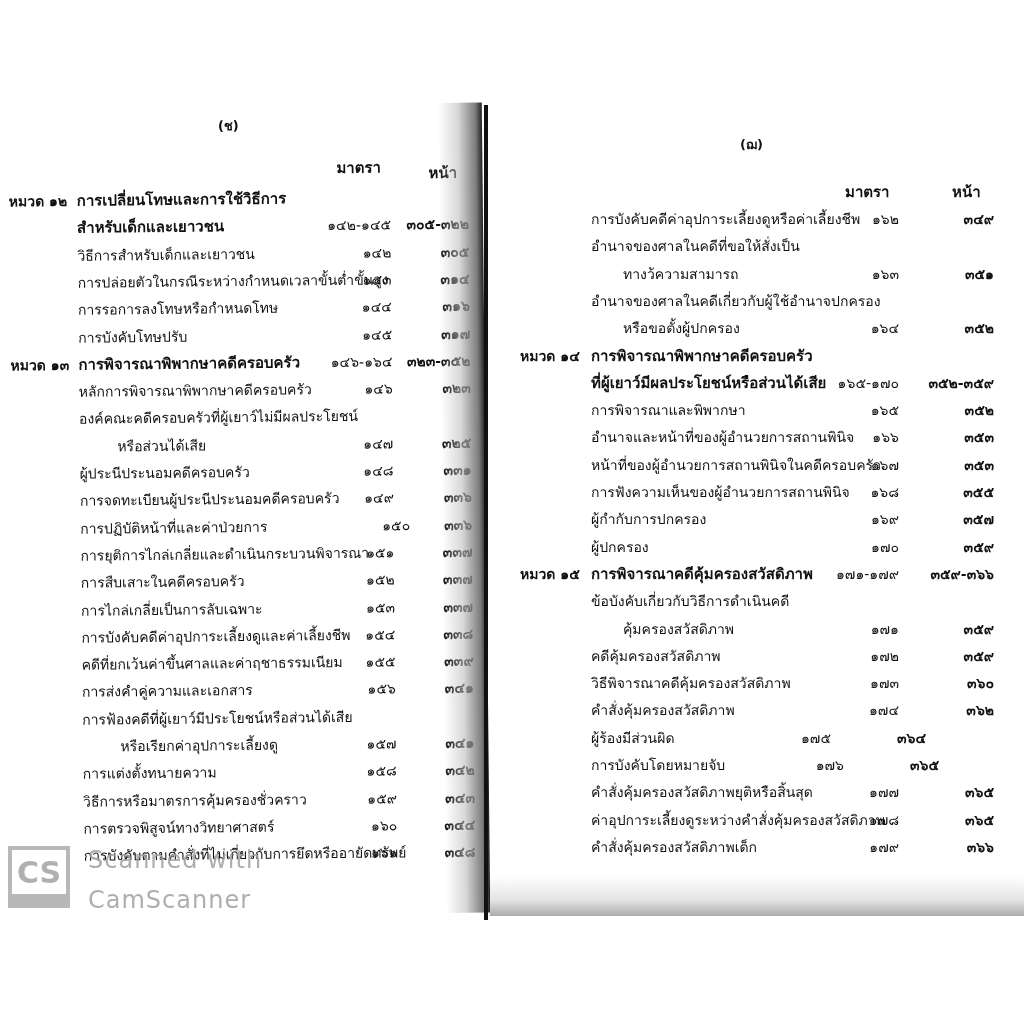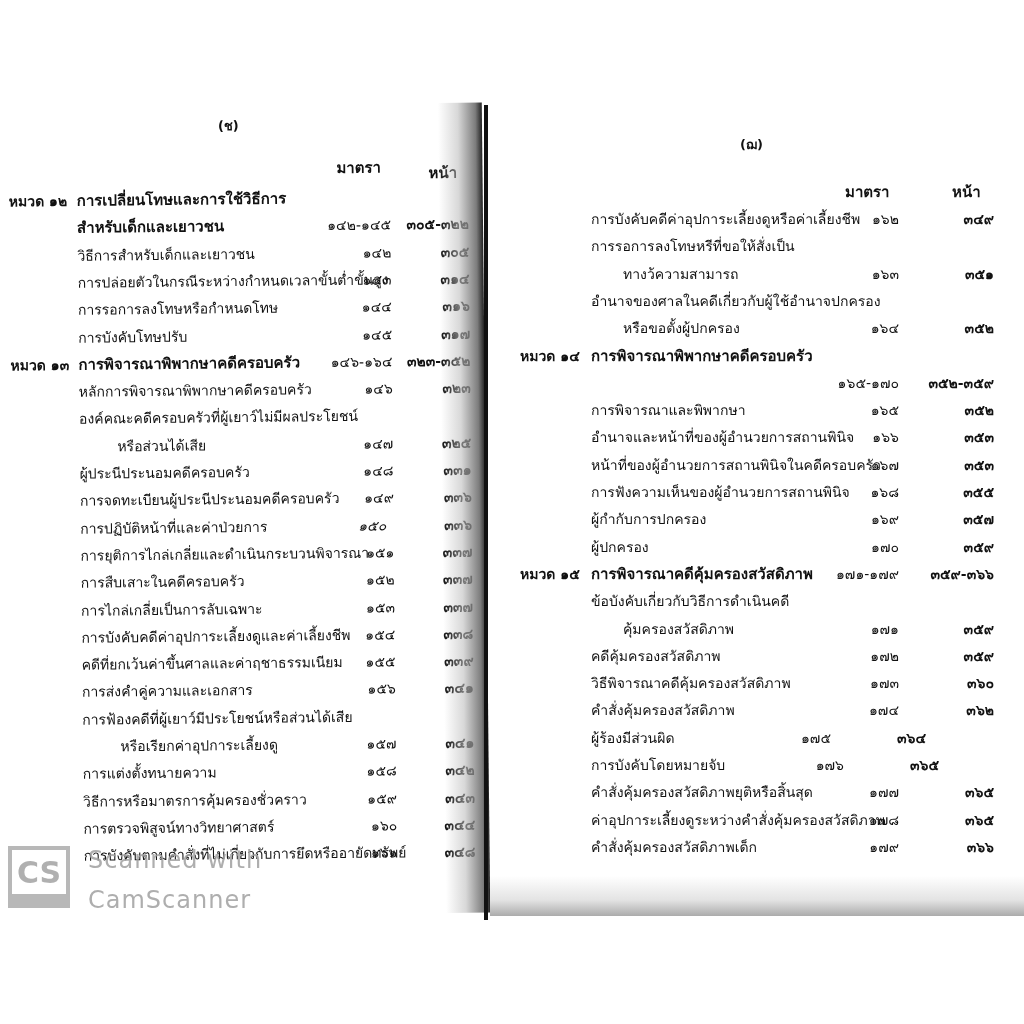--- a/index.html
+++ b/index.html
@@ -132,21 +132,21 @@
         <span class="sec" style="right: 92px;">๑๔๘</span>
         <span class="pg" style="right: 14px;">๓๓๑</span>
       </div>
       <div class="row" style="left: 0px; width: 486px; top: 382.3px;">
         <span class="title" style="left: 80px;">การจดทะเบียนผู้ประนีประนอมคดีครอบครัว</span>
         <span class="sec" style="right: 92px;">๑๔๙</span>
         <span class="pg" style="right: 14px;">๓๓๖</span>
       </div>
       <div class="row" style="left: 0px; width: 486px; top: 409.6px;">
         <span class="title" style="left: 80px;">การปฏิบัติหน้าที่และค่าป่วยการ</span>
-        <span class="sec" style="right: 100px; font-style: italic;">๑๕๐</span>
+        <span class="sec" style="right: 76px;">๑๕๐</span>
         <span class="pg" style="right: 14px;">๓๓๖</span>
       </div>
       <div class="row" style="left: 0px; width: 486px; top: 436.9px;">
         <span class="title" style="left: 80px;">การยุติการไกล่เกลี่ยและดำเนินกระบวนพิจารณา</span>
         <span class="sec" style="right: 92px;">๑๕๑</span>
         <span class="pg" style="right: 14px;">๓๓๗</span>
       </div>
       <div class="row" style="left: 0px; width: 486px; top: 464.2px;">
         <span class="title" style="left: 80px;">การสืบเสาะในคดีครอบครัว</span>
         <span class="sec" style="right: 92px;">๑๕๒</span>
@@ -211,21 +211,21 @@
   <div class="page-number" style="left:250px; top:24px;">(ฌ)</div>
   <div class="col-head" style="left:355px; top:70px;">มาตรา</div>
   <div class="col-head" style="left:462px; top:70px;">หน้า</div>
   <div id="right-rows">
       <div class="row" style="left: 0px; width: 534px; top: 97px;">
         <span class="title" style="left: 101px;">การบังคับคดีค่าอุปการะเลี้ยงดูหรือค่าเลี้ยงชีพ</span>
         <span class="sec" style="right: 125px;">๑๖๒</span>
         <span class="pg" style="right: 30px;">๓๔๙</span>
       </div>
       <div class="row" style="left: 0px; width: 534px; top: 124.3px;">
-        <span class="title" style="left: 101px;">การรอการลงโทษหรีที่ขอให้สั่งเป็น</span>
+        <span class="title" style="left: 101px;">อำนาจของศาลในคดีที่ขอให้สั่งเป็น</span>
         <span class="sec" style="right: 125px;"></span>
         <span class="pg" style="right: 30px;"></span>
       </div>
       <div class="row" style="left: 0px; width: 534px; top: 151.6px;">
         <span class="title" style="left: 133px;">ทางว้ความสามารถ</span>
         <span class="sec" style="right: 125px;">๑๖๓</span>
         <span class="pg" style="right: 30px;">๓๕๑</span>
       </div>
       <div class="row" style="left: 0px; width: 534px; top: 178.9px;">
         <span class="title" style="left: 101px;">อำนาจของศาลในคดีเกี่ยวกับผู้ใช้อำนาจปกครอง</span>
@@ -237,20 +237,21 @@
         <span class="sec" style="right: 125px;">๑๖๔</span>
         <span class="pg" style="right: 30px;">๓๕๒</span>
       </div>
       <div class="row" style="left: 0px; width: 534px; top: 233.5px;">
         <span class="chapter" style="left: 30px;">หมวด ๑๔</span>
         <span class="title bold" style="left: 101px;">การพิจารณาพิพากษาคดีครอบครัว</span>
         <span class="sec" style="right: 125px;"></span>
         <span class="pg" style="right: 30px;"></span>
       </div>
       <div class="row" style="left: 0px; width: 534px; top: 260.8px;">
+        <span class="title bold" style="left: 101px;">ที่ผู้เยาว์มีผลประโยชน์หรือส่วนได้เสีย</span>
         <span class="sec" style="right: 125px;">๑๖๕-๑๗๐</span>
         <span class="pg" style="right: 30px;">๓๕๒-๓๕๙</span>
       </div>
       <div class="row" style="left: 0px; width: 534px; top: 288.1px;">
         <span class="title" style="left: 101px;">การพิจารณาและพิพากษา</span>
         <span class="sec" style="right: 125px;">๑๖๕</span>
         <span class="pg" style="right: 30px;">๓๕๒</span>
       </div>
       <div class="row" style="left: 0px; width: 534px; top: 315.4px;">
         <span class="title" style="left: 101px;">อำนาจและหน้าที่ของผู้อำนวยการสถานพินิจ</span>

